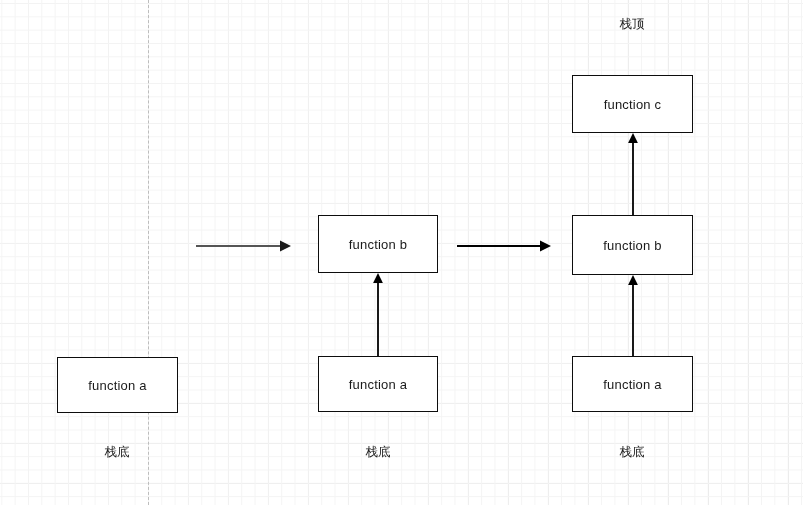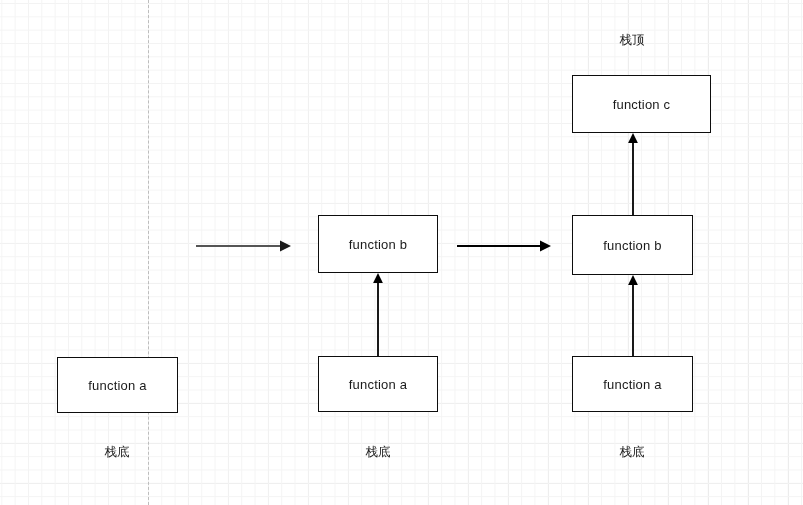--- a/index.html
+++ b/index.html
@@ -107,23 +107,23 @@
     <span>function a</span>
   </div>
 
   <div class="stack-label" style="left:378px; top:444px;">栈底</div>
 
   <svg class="h-arrow" style="left:456px; top:238px; width:97px; height:16px;" viewBox="0 0 97 16">
     <line x1="1" y1="8" x2="85" y2="8" stroke="#000000" stroke-width="1.8"></line>
     <path d="M 84 2.6 L 95 8 L 84 13.4 Z" fill="#000000"></path>
   </svg>
 
-  <div class="stack-label" style="left:632px; top:32px;">栈顶</div>
+  <div class="stack-label" style="left:632px; top:16px;">栈顶</div>
 
-  <div class="node-box" style="left:572px; top:75px; width:139px; height:58px;">
+  <div class="node-box" style="left:572px; top:75px; width:121px; height:58px;">
     <span>function c</span>
   </div>
 
   <svg class="v-arrow" style="left:626px; top:132px; width:14px; height:86px;" viewBox="0 0 14 86">
     <line x1="7" y1="85" x2="7" y2="8" stroke="#000000" stroke-width="1.8"></line>
     <path d="M 2.1 11 L 7 1 L 11.9 11 Z" fill="#000000"></path>
   </svg>
 
   <div class="node-box" style="left:572px; top:215px; width:121px; height:60px;">
     <span>function b</span>

